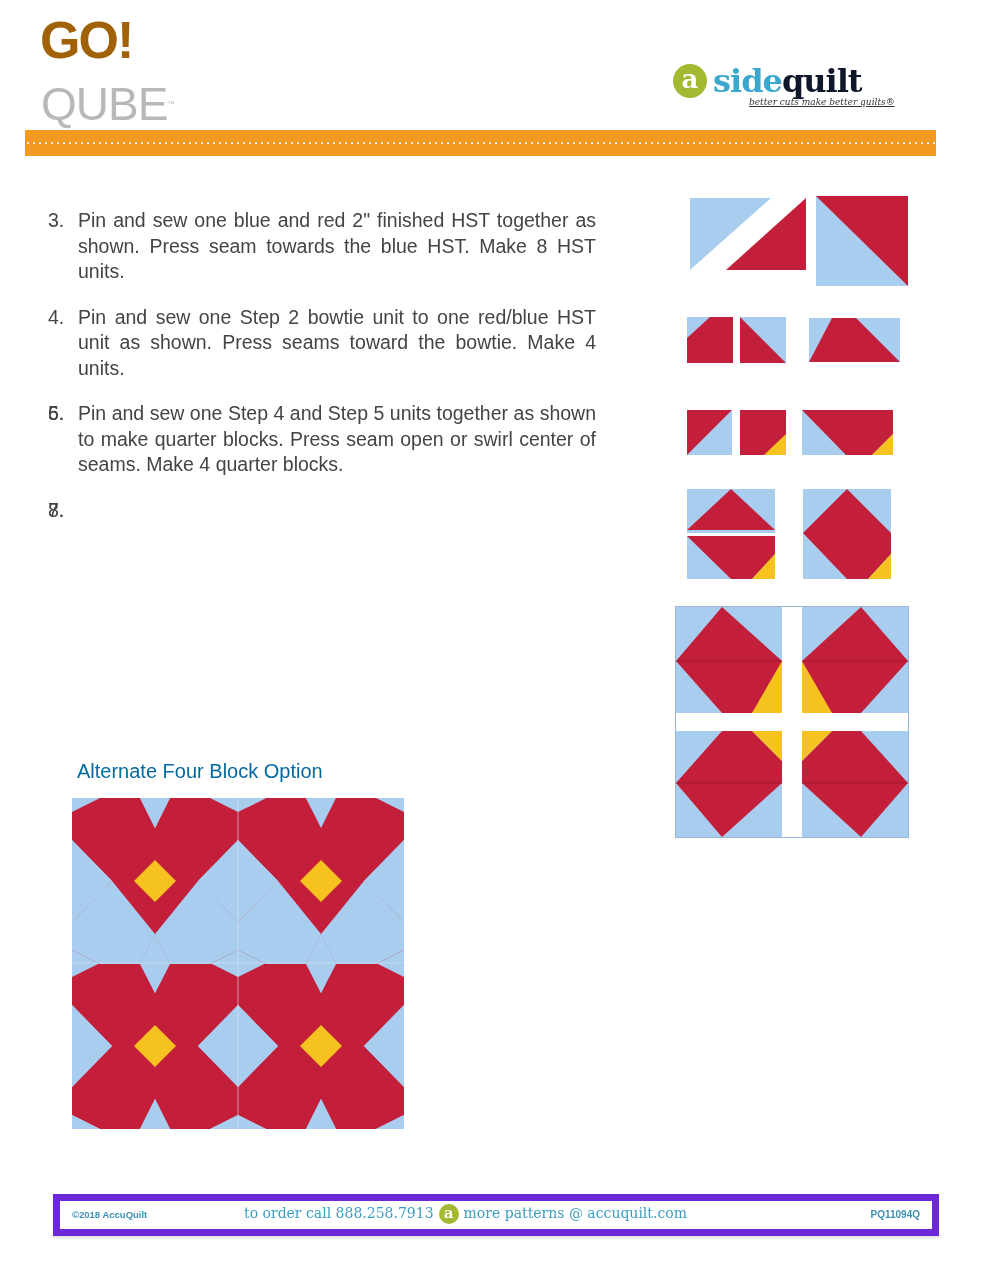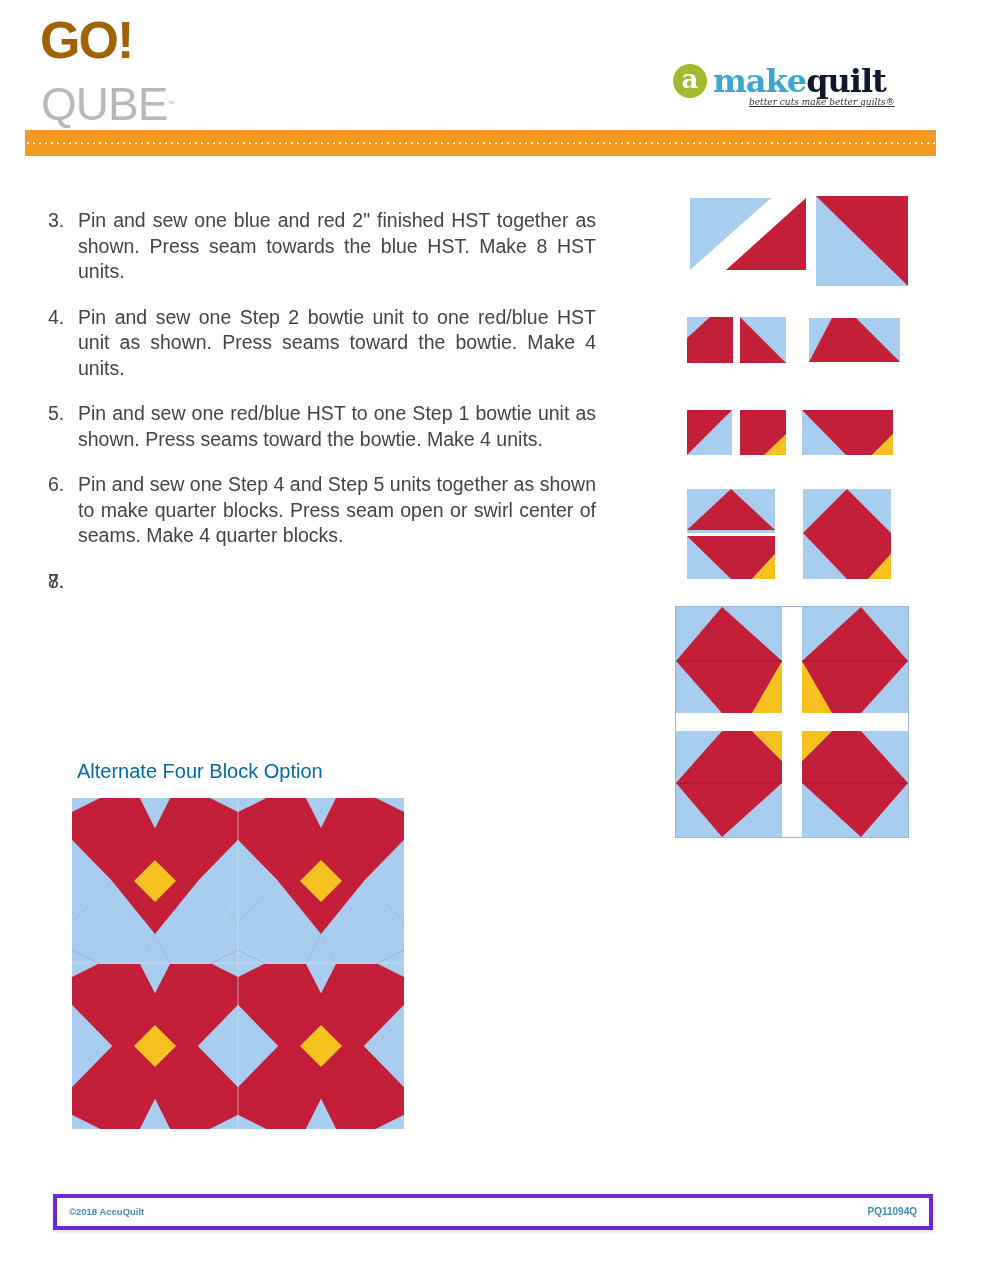--- a/index.html
+++ b/index.html
@@ -31,46 +31,46 @@
   .step.s7 { margin-bottom:18px; }
 
   .alt-title { left:77px; top:760px; color:#0369a1; font-size:20px; }
 
   
   .red { fill:#c41f3a; }
   .blue { fill:#a9cdef; }
   .yel { fill:#f5c220; }
 
   
-  .footer { left:53px; top:1194px; width:872px; height:28px; border:4px solid #6d28d9; background:#fff; box-shadow:0 2px 3px rgba(0,0,0,0.12); }
+  .footer { left:53px; top:1194px; width:872px; height:28px; border:7px solid #6d28d9; background:#fff; box-shadow:0 2px 3px rgba(0,0,0,0.12); }
   .f-copy { position:absolute; left:12px; top:8px; font-size:9.5px; font-weight:bold; color:#3d8fb3; }
   .f-mid { position:absolute; left:184px; top:3px; font-family:"DejaVu Serif", serif; font-size:14px; color:#3d9ec0; white-space:nowrap; }
   .f-a { display:inline-block; width:20px; height:20px; border-radius:50%; background:#a5b832; color:#fff; font-weight:bold; font-size:15px; line-height:19px; text-align:center; vertical-align:middle; margin:0 5px; }
   .f-code { position:absolute; right:12px; top:8px; font-size:10px; font-weight:bold; color:#3d8fb3; }
 </style>
 </head>
 <body>
 
 <div class="abs go-logo">GO!</div>
 <div class="abs qube-logo"><span>QUBE</span><span class="tm">™</span></div>
 
 <div class="abs aq-wrap">
   <div class="aq-circle">a</div>
-  <div class="aq-accu"><span>make</span><span class="aq-quilt">quilt</span></div>
+  <div class="aq-accu"><span>side</span><span class="aq-quilt">quilt</span></div>
   <div class="aq-tag">better cuts make better quilts®</div>
 </div>
 
 <div class="abs band">
     <div class="band-dots"></div>
   </div>
 
 <div class="abs steps">
   <div class="step"><span class="num">3.</span><span>Pin and sew one blue and red 2" finished HST together as shown.  Press seam towards the blue HST.  Make 8 HST units.</span></div>
   <div class="step"><span class="num">4.</span><span>Pin and sew one Step 2 bowtie unit to one red/blue HST unit as shown. Press seams toward the bowtie. Make 4 units.</span></div>
-  <div class="step"><span class="num">5.</span><span>Pin and sew one red/blue HST to one Step 1 bowtie unit as shown. Press seams toward the bowtie. Make 4 units.</span></div>
+  <div class="step"><span class="num">5.</span></div>
   <div class="step"><span class="num">6.</span><span>Pin and sew one Step 4 and Step 5 units together as shown to make quarter blocks.  Press seam open or swirl center of seams. Make 4 quarter blocks.</span></div>
   <div class="step s7"><span class="num">7.</span></div>
   <div class="step"><span class="num">8.</span></div>
 </div>
 
 <div class="abs alt-title">Alternate Four Block Option</div>
 
 <svg class="abs" style="left:688px;top:194px" width="222" height="94">
   <polygon class="blue" points="2,4 83,4 2,76"></polygon>
   <polygon class="red" points="38,76 118,4 118,76"></polygon>
@@ -178,14 +178,15 @@
   <polygon class="yel" points="83,62 104,83 83,104 62,83"></polygon>
   <polygon class="yel" points="249,62 270,83 249,104 228,83"></polygon>
   <polygon class="yel" points="83,227 104,248 83,269 62,248"></polygon>
   <polygon class="yel" points="249,227 270,248 249,269 228,248"></polygon>
   <line x1="166" y1="0" x2="166" y2="331" stroke="#d6e4f1" stroke-width="0.6"></line>
   <line x1="0" y1="165" x2="332" y2="165" stroke="#d6e4f1" stroke-width="0.6"></line>
 </svg>
 
 <div class="abs footer">
   <span class="f-copy">©2018 AccuQuilt</span>
+  <span class="f-mid"><span>to order call 888.258.7913</span><span class="f-a">a</span><span>more patterns @ accuquilt.com</span></span>
   <span class="f-code">PQ11094Q</span>
 </div>
 
 </body></html>

